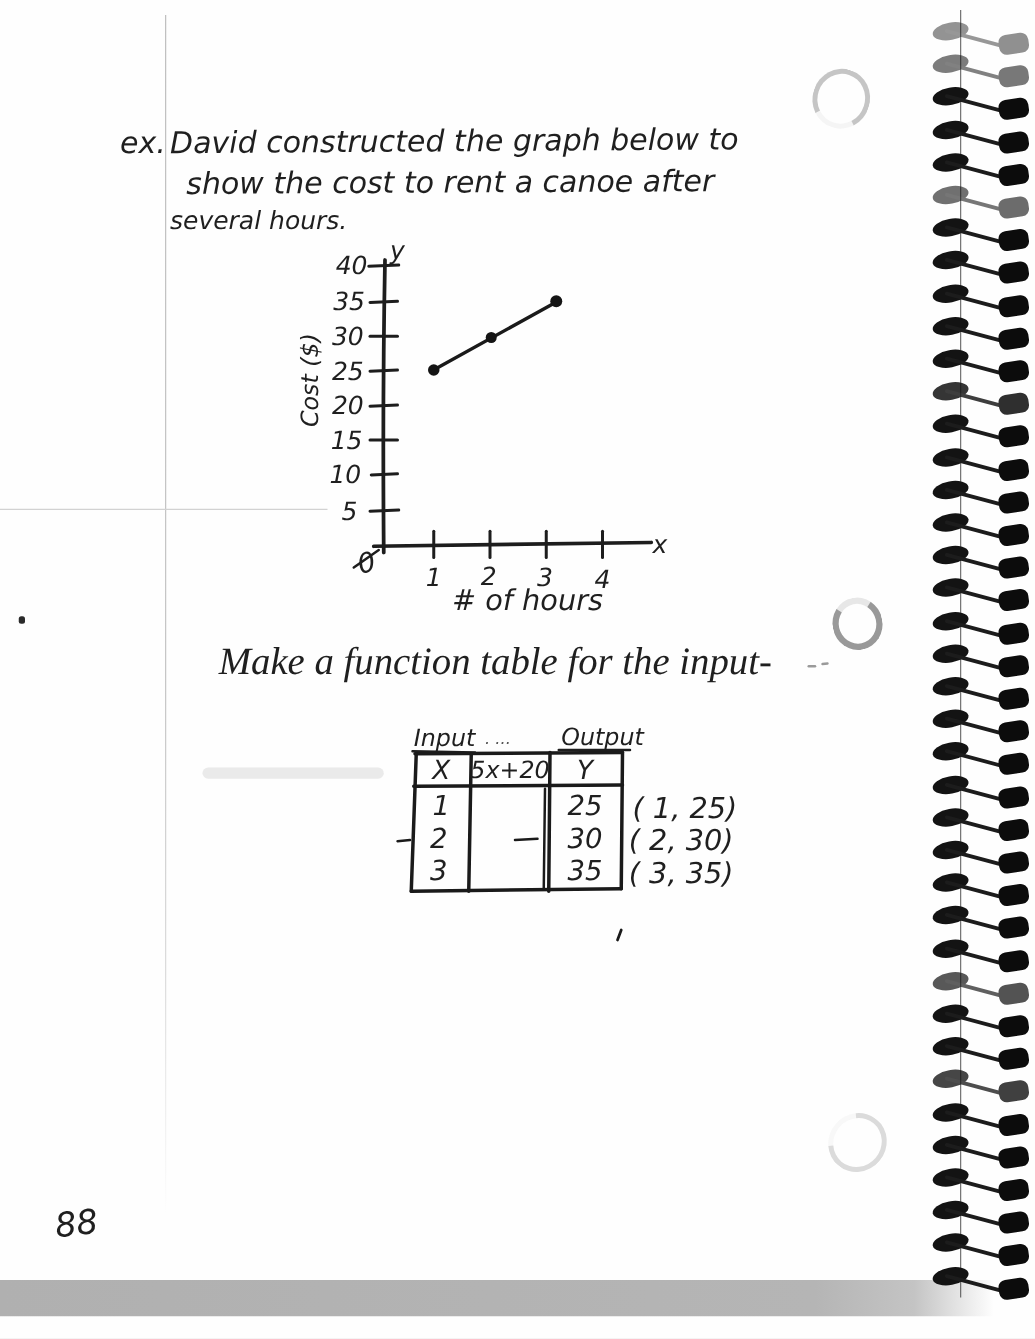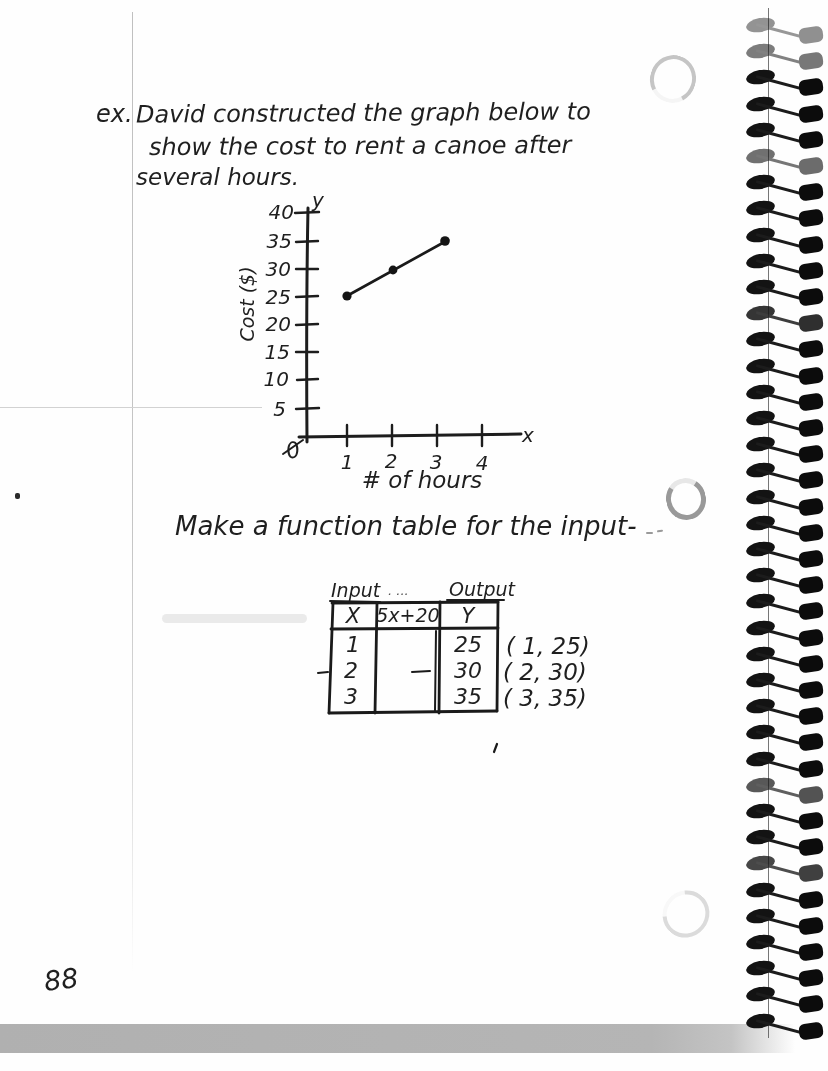--- a/index.html
+++ b/index.html
@@ -47,21 +47,21 @@
   <div class="smudge-streak"></div>
   <div class="ink-dot"></div>
   <div class="tiny-marks">
     <span style="left:0;top:3px;width:7px;"></span>
     <span style="left:11px;top:1px;width:6px;transform:rotate(-8deg);"></span>
   </div>
 
   <div class="hw" style="left:96px;top:100px;font-size:24px;">ex.</div>
   <div class="hw" style="left:136px;top:99px;font-size:24px;transform:rotate(-0.4deg);">David constructed the graph below to</div>
   <div class="hw" style="left:149px;top:132px;font-size:24px;transform:rotate(-0.3deg);">show the cost to rent a canoe after</div>
-  <div class="hw" style="left:136px;top:164px;font-size:23px;text-align:right;">several hours.</div>
+  <div class="hw" style="left:136px;top:164px;font-size:20px;text-align:right;">several hours.</div>
 
   <svg style="position:absolute;left:236px;top:192px;" width="320" height="310" viewBox="0 0 320 310">
     <g stroke="#1d1d1d" stroke-width="3" fill="none" stroke-linecap="round">
       <path d="M72,16 Q70,120 71,250"></path>
       <path d="M63,245 L285,242"></path>
     </g>
     <g stroke="#1d1d1d" stroke-width="2.4" stroke-linecap="round">
       <path d="M59,21 L83,20"></path>
         <path d="M60,50 L82,49"></path>
         <path d="M60,77 L82,77"></path>
@@ -102,21 +102,21 @@
     <text class="t19" x="18" y="112" text-anchor="middle" transform="rotate(-90 18 112)">Cost ($)</text>
     <text class="t23" x="186" y="296" text-anchor="middle"># of hours</text>
     <path d="M109,105 L212,48" stroke="#1a1a1a" stroke-width="2.7" stroke-linecap="round"></path>
     <g fill="#141414">
       <circle cx="111" cy="104" r="4.6"></circle>
       <circle cx="157" cy="78" r="4.4"></circle>
       <circle cx="209" cy="49" r="4.8"></circle>
     </g>
   </svg>
 
-  <div class="hw" style="left:175px;top:511px;font-size:26px;">Make a function table for the input-</div>
+  <div class="hw" style="left:175px;top:511px;font-size:31px;font-family:Liberation Serif, serif;">Make a function table for the input-</div>
 
   <svg style="position:absolute;left:316px;top:576px;" width="350" height="182" viewBox="0 0 350 182">
     <text class="t19" x="15" y="21">Input</text>
     <path d="M14,25 L64,26" stroke="#1d1d1d" stroke-width="2" stroke-linecap="round"></path>
     <text x="72" y="19" style="font-size:13px;fill:#555;">. ...</text>
     <text class="t19" x="133" y="20">Output</text>
     <path d="M131,24 L188,24" stroke="#1d1d1d" stroke-width="2" stroke-linecap="round"></path>
     <g stroke="#1a1a1a" stroke-width="2.8" fill="none" stroke-linecap="round">
       <path d="M16,27 L182,26"></path>
       <path d="M15,53 L182,52"></path>

